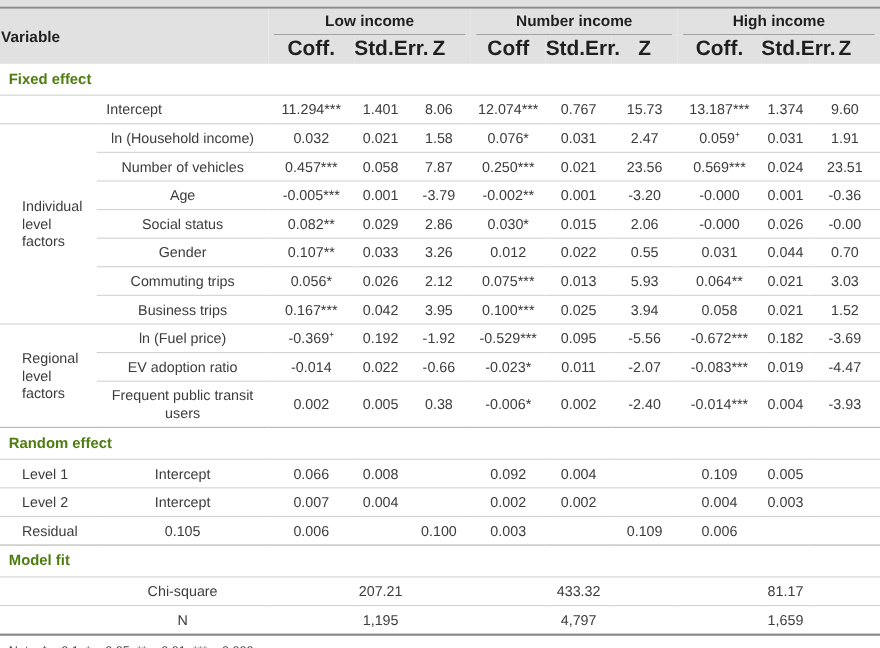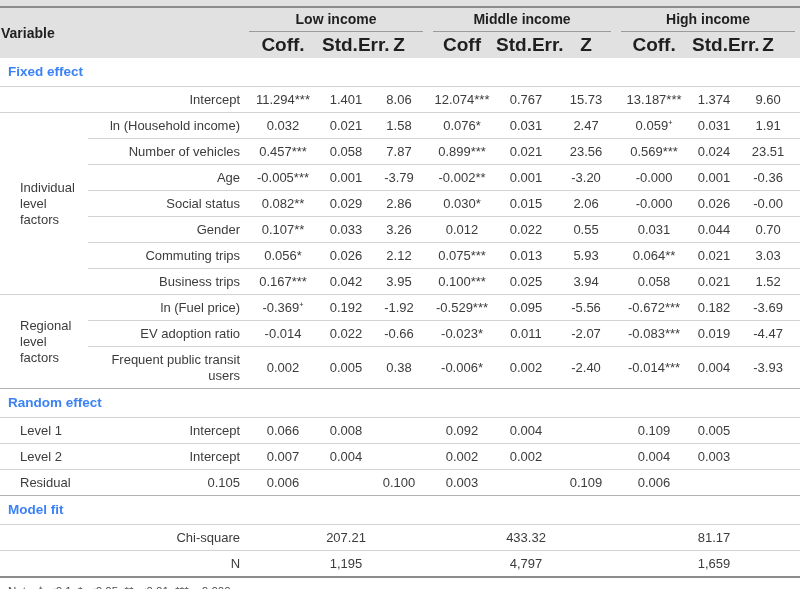--- a/index.html
+++ b/index.html
@@ -23,28 +23,28 @@
   th.grp .grp-inner {
     display: block; margin: 0 5px; padding: 3px 0 4px 0;
     border-bottom: 1px solid #9b9b9b; white-space: nowrap;
   }
   tr.subhead th { height: 26px; font-size: 19px; white-space: nowrap; vertical-align: middle; }
 
   tbody td { border-top: 1px solid #d2d2d2; vertical-align: middle; line-height: 16px; }
   tbody tr:first-child td { border-top: none; }
   tr.section-row td {
     border-top: 1px solid #b2b2b2;
-    font-weight: bold; color: #3b82f6; font-size: 13.5px;
+    font-weight: bold; color: #4d7c0f; font-size: 13.5px;
     padding: 6px 0 6px 8px;
   }
   tbody tr:first-child.section-row td { border-top: none; }
   td.group-cell, td.col1-cell {
     text-align: left; padding: 4px 2px 4px 20px; color: #3c3c3c;
   }
-  td.label-cell { text-align: right; padding: 5px 4px 4px 4px; }
+  td.label-cell { text-align: center; padding: 5px 4px 4px 4px; }
   td.val-cell { text-align: center; padding: 5px 1px 4px 1px; white-space: nowrap; }
 
   .bottom-rule { height: 2px; background: #8c8c8c; }
   .footnote {
     font-size: 11.5px; color: #4a4a4a; padding: 5px 0 0 8px;
   }
 </style>
 </head>
 <body>
 
@@ -66,21 +66,21 @@
         <col style="width:44px">
         <col style="width:64px">
     </colgroup>
     <thead>
       <tr>
         <th class="var-h" colspan="2" rowspan="2">Variable</th>
         <th class="grp" colspan="3">
             <span class="grp-inner">Low income</span>
           </th>
         <th class="grp" colspan="3">
-            <span class="grp-inner">Middle income</span>
+            <span class="grp-inner">Number income</span>
           </th>
         <th class="grp" colspan="3">
             <span class="grp-inner">High income</span>
           </th>
       </tr>
       <tr class="subhead">
         <th>Coff.</th>
         <th>Std.Err.</th>
         <th>Z</th>
         <th>Coff</th>
@@ -118,21 +118,21 @@
           <td class="val-cell">2.47</td>
           <td class="val-cell">0.059⁺</td>
           <td class="val-cell">0.031</td>
           <td class="val-cell">1.91</td>
         </tr>
         <tr class="data-row">
           <td class="label-cell">Number of vehicles</td>
           <td class="val-cell">0.457***</td>
           <td class="val-cell">0.058</td>
           <td class="val-cell">7.87</td>
-          <td class="val-cell">0.899***</td>
+          <td class="val-cell">0.250***</td>
           <td class="val-cell">0.021</td>
           <td class="val-cell">23.56</td>
           <td class="val-cell">0.569***</td>
           <td class="val-cell">0.024</td>
           <td class="val-cell">23.51</td>
         </tr>
         <tr class="data-row">
           <td class="label-cell">Age</td>
           <td class="val-cell">-0.005***</td>
           <td class="val-cell">0.001</td>

